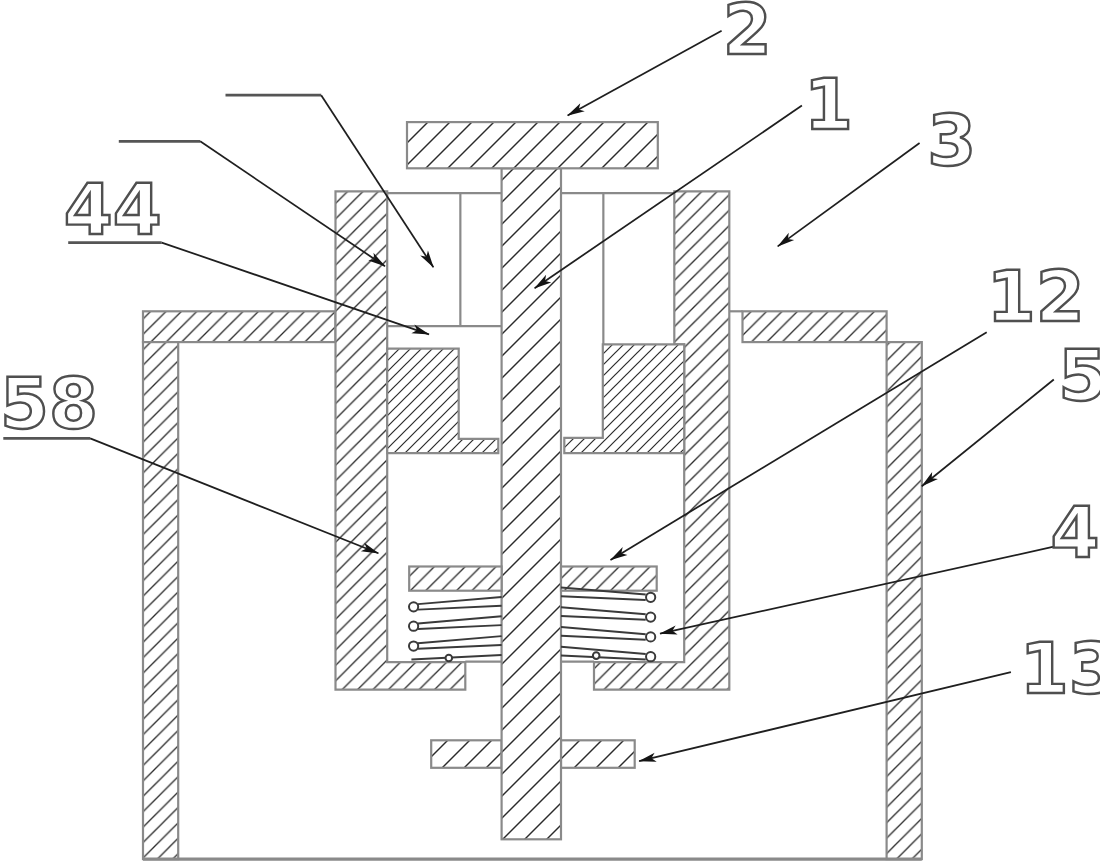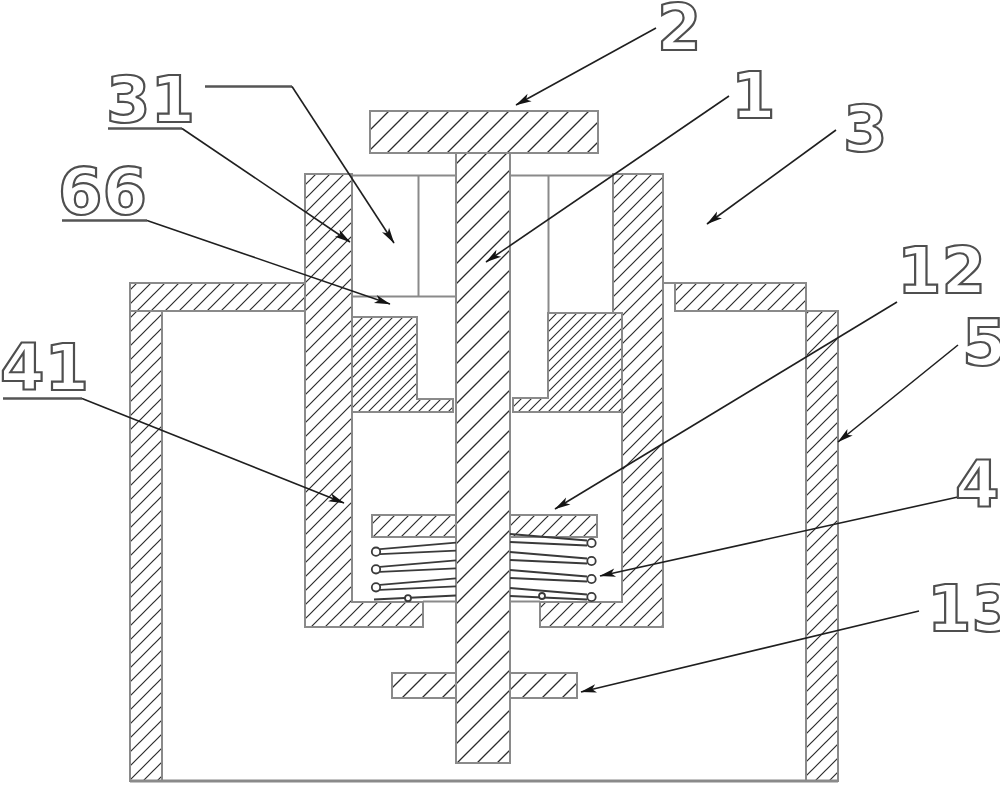--- a/index.html
+++ b/index.html
@@ -121,21 +121,20 @@
       <line x1="897" y1="302" x2="555" y2="509" marker-end="url(#arw)"></line>
       <line x1="958" y1="345" x2="838" y2="442" marker-end="url(#arw)"></line>
       <line x1="958" y1="497" x2="600" y2="576" marker-end="url(#arw)"></line>
       <line x1="919" y1="611" x2="581" y2="692" marker-end="url(#arw)"></line>
     </g>
   </svg>
 
   <div class="callout" style="left:657px; top:-4px;">2</div>
   <div class="callout" style="left:731px; top:64px;">1</div>
   <div class="callout" style="left:843px; top:97px;">3</div>
-  <div class="callout" style="left:106px; top:68px;">31</div>
-  <div class="callout" style="left:58px;  top:160px;">66</div>
-  <div class="callout" style="left:0px;   top:336px;">41</div>
+  <div class="callout" style="left:58px;  top:160px;">44</div>
+  <div class="callout" style="left:0px;   top:336px;">58</div>
   <div class="callout" style="left:897px; top:239px;text-align:right;">12</div>
   <div class="callout" style="left:962px; top:311px;">5</div>
   <div class="callout" style="left:955px; top:453px;">4</div>
   <div class="callout" style="left:927px; top:577px;">13</div>
 
 </div>
 
 </body></html>

